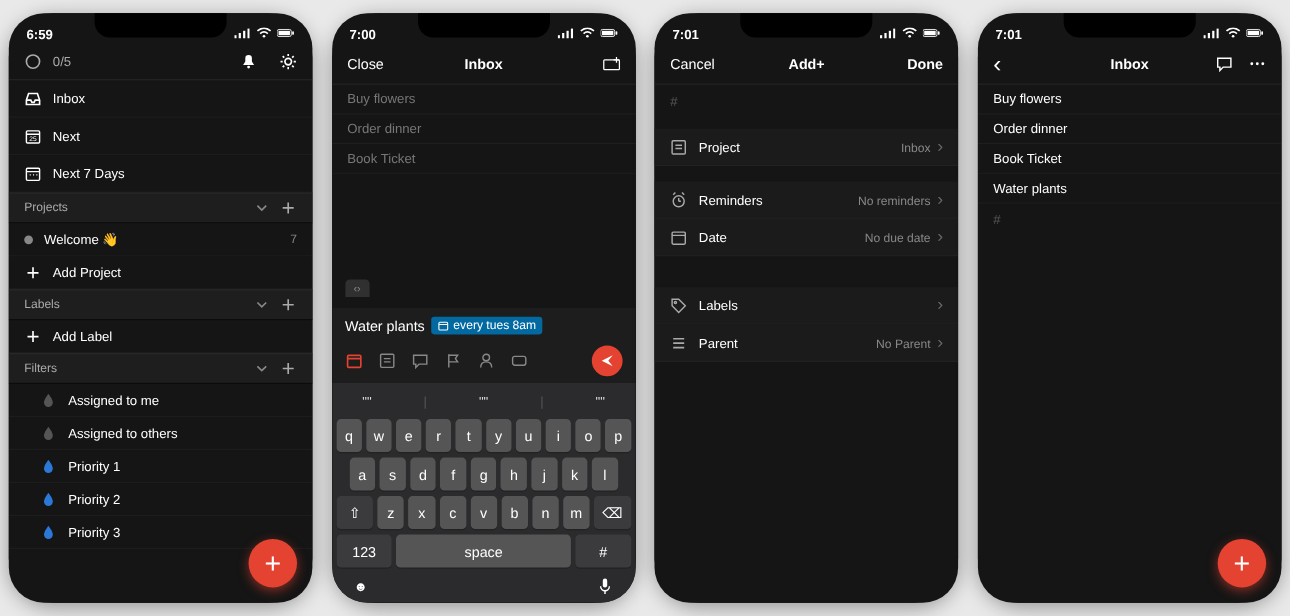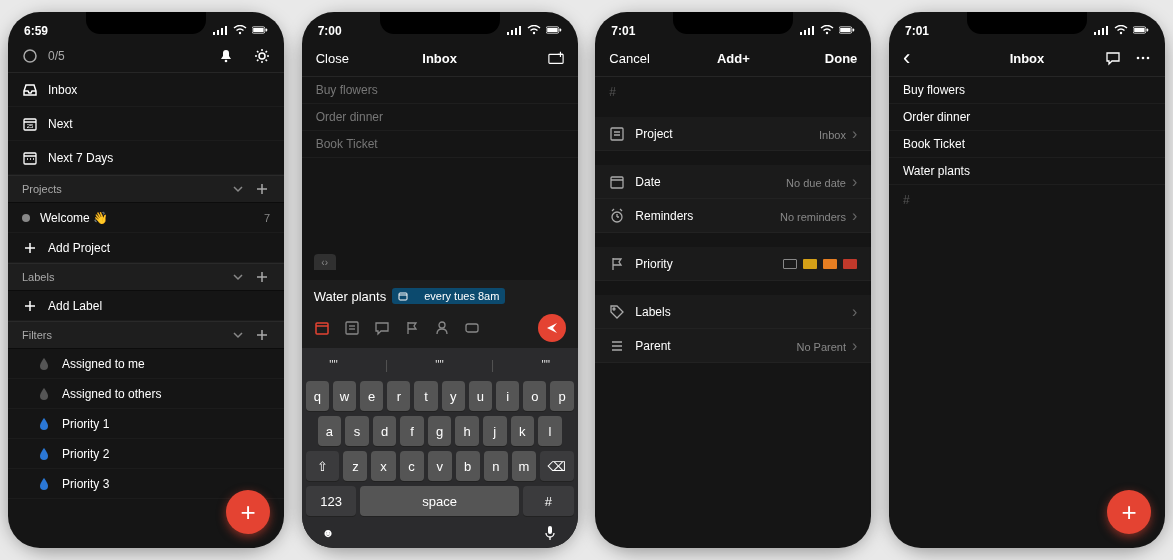--- a/index.html
+++ b/index.html
@@ -24,21 +24,21 @@
   .ico svg { display:block; }
   .indent { padding-left:28px; }
   .dim { color:#777; }
   .drop { color:#3aa0ff; }
   .fab { position:absolute; right:14px; bottom:14px; width:44px; height:44px; border-radius:50%; background:#e44332; display:flex; align-items:center; justify-content:center; box-shadow:0 3px 10px rgba(228,67,50,.55); }
   .fab::before { content:"+"; color:#fff; font-size:26px; font-weight:300; line-height:1; }
   .chev::after { content:"›"; color:#666; font-size:16px; margin-left:6px; }
   
   .quickadd { position:absolute; left:0; right:0; bottom:200px; padding:8px 12px 6px; background:#1d1d1d; }
   .qline { display:flex; align-items:center; gap:6px; font-size:13px; margin-bottom:10px; }
-  .chip { background:#0c4a6e; color:#fff; padding:2px 6px; border-radius:3px; font-size:11px; display:inline-flex; align-items:center; gap:16px; }
+  .chip { background:#0369a1; color:#fff; padding:2px 6px; border-radius:3px; font-size:11px; display:inline-flex; align-items:center; gap:4px; }
   .toolbar { display:flex; align-items:center; gap:14px; }
   .toolbar .ico { color:#888; }
   .sendbtn { margin-left:auto; width:28px; height:28px; border-radius:50%; background:#e44332; display:flex; align-items:center; justify-content:center; }
   .sendbtn svg { display:block; }
   .kbd { position:absolute; left:0; right:0; bottom:0; height:200px; background:#2b2b2d; display:flex; flex-direction:column; padding:6px 4px 6px; gap:5px; }
   .suggest { display:flex; justify-content:space-around; align-items:center; height:22px; font-size:12px; color:#ddd; }
   .krow { display:flex; gap:4px; justify-content:center; }
   .key { flex:1; height:30px; background:#555; border-radius:4px; display:flex; align-items:center; justify-content:center; font-size:13px; box-shadow:0 1px 0 #222; }
   .key.dark { background:#3b3b3d; }
   .key.wide { flex:1.4; }
@@ -490,57 +490,42 @@
           </svg>
         </span>
       <span class="label">Project</span>
       <span class="val chev">Inbox</span>
     </div>
 
     <div style="height:14px"></div>
     <div class="row tall" style="background:#1b1b1b">
       <span class="ico">
           <svg width="16" height="16" viewBox="0 0 16 16" fill="none" stroke="#aaa" stroke-width="1.3">
-            <rect x="2" y="3" width="12" height="11" rx="1"></rect>
-            <line x1="2" y1="6" x2="14" y2="6"></line>
-          </svg>
-        </span>
-      <span class="label">Date</span>
-      <span class="val chev">No due date</span>
-    </div>
-    <div class="row tall" style="background:#1b1b1b">
-      <span class="ico">
-          <svg width="16" height="16" viewBox="0 0 16 16" fill="none" stroke="#aaa" stroke-width="1.3">
             <circle cx="8" cy="9" r="5"></circle>
             <line x1="8" y1="9" x2="8" y2="6"></line>
             <line x1="8" y1="9" x2="10" y2="9"></line>
             <line x1="3" y1="3" x2="5" y2="1"></line>
             <line x1="13" y1="3" x2="11" y2="1"></line>
           </svg>
         </span>
       <span class="label">Reminders</span>
       <span class="val chev">No reminders</span>
     </div>
+    <div class="row tall" style="background:#1b1b1b">
+      <span class="ico">
+          <svg width="16" height="16" viewBox="0 0 16 16" fill="none" stroke="#aaa" stroke-width="1.3">
+            <rect x="2" y="3" width="12" height="11" rx="1"></rect>
+            <line x1="2" y1="6" x2="14" y2="6"></line>
+          </svg>
+        </span>
+      <span class="label">Date</span>
+      <span class="val chev">No due date</span>
+    </div>
 
     <div style="height:14px"></div>
-    <div class="row tall" style="background:#1b1b1b">
-      <span class="ico">
-          <svg width="16" height="16" viewBox="0 0 16 16" fill="none" stroke="#aaa" stroke-width="1.3">
-            <line x1="4" y1="2" x2="4" y2="14"></line>
-            <path d="M4 3h8l-2 3 2 3H4"></path>
-          </svg>
-        </span>
-      <span class="label">Priority</span>
-      <span class="flags">
-        <span class="flag-outline"></span>
-        <span class="flag" style="background:#d4a017"></span>
-        <span class="flag" style="background:#e67e22"></span>
-        <span class="flag" style="background:#c0392b"></span>
-      </span>
-    </div>
 
     <div style="height:14px"></div>
     <div class="row tall" style="background:#1b1b1b">
       <span class="ico">
           <svg width="16" height="16" viewBox="0 0 16 16" fill="none" stroke="#aaa" stroke-width="1.3">
             <path d="M2 2h6l6 6-6 6-6-6z"></path>
             <circle cx="5" cy="5" r="1"></circle>
           </svg>
         </span>
       <span class="label">Labels</span>

